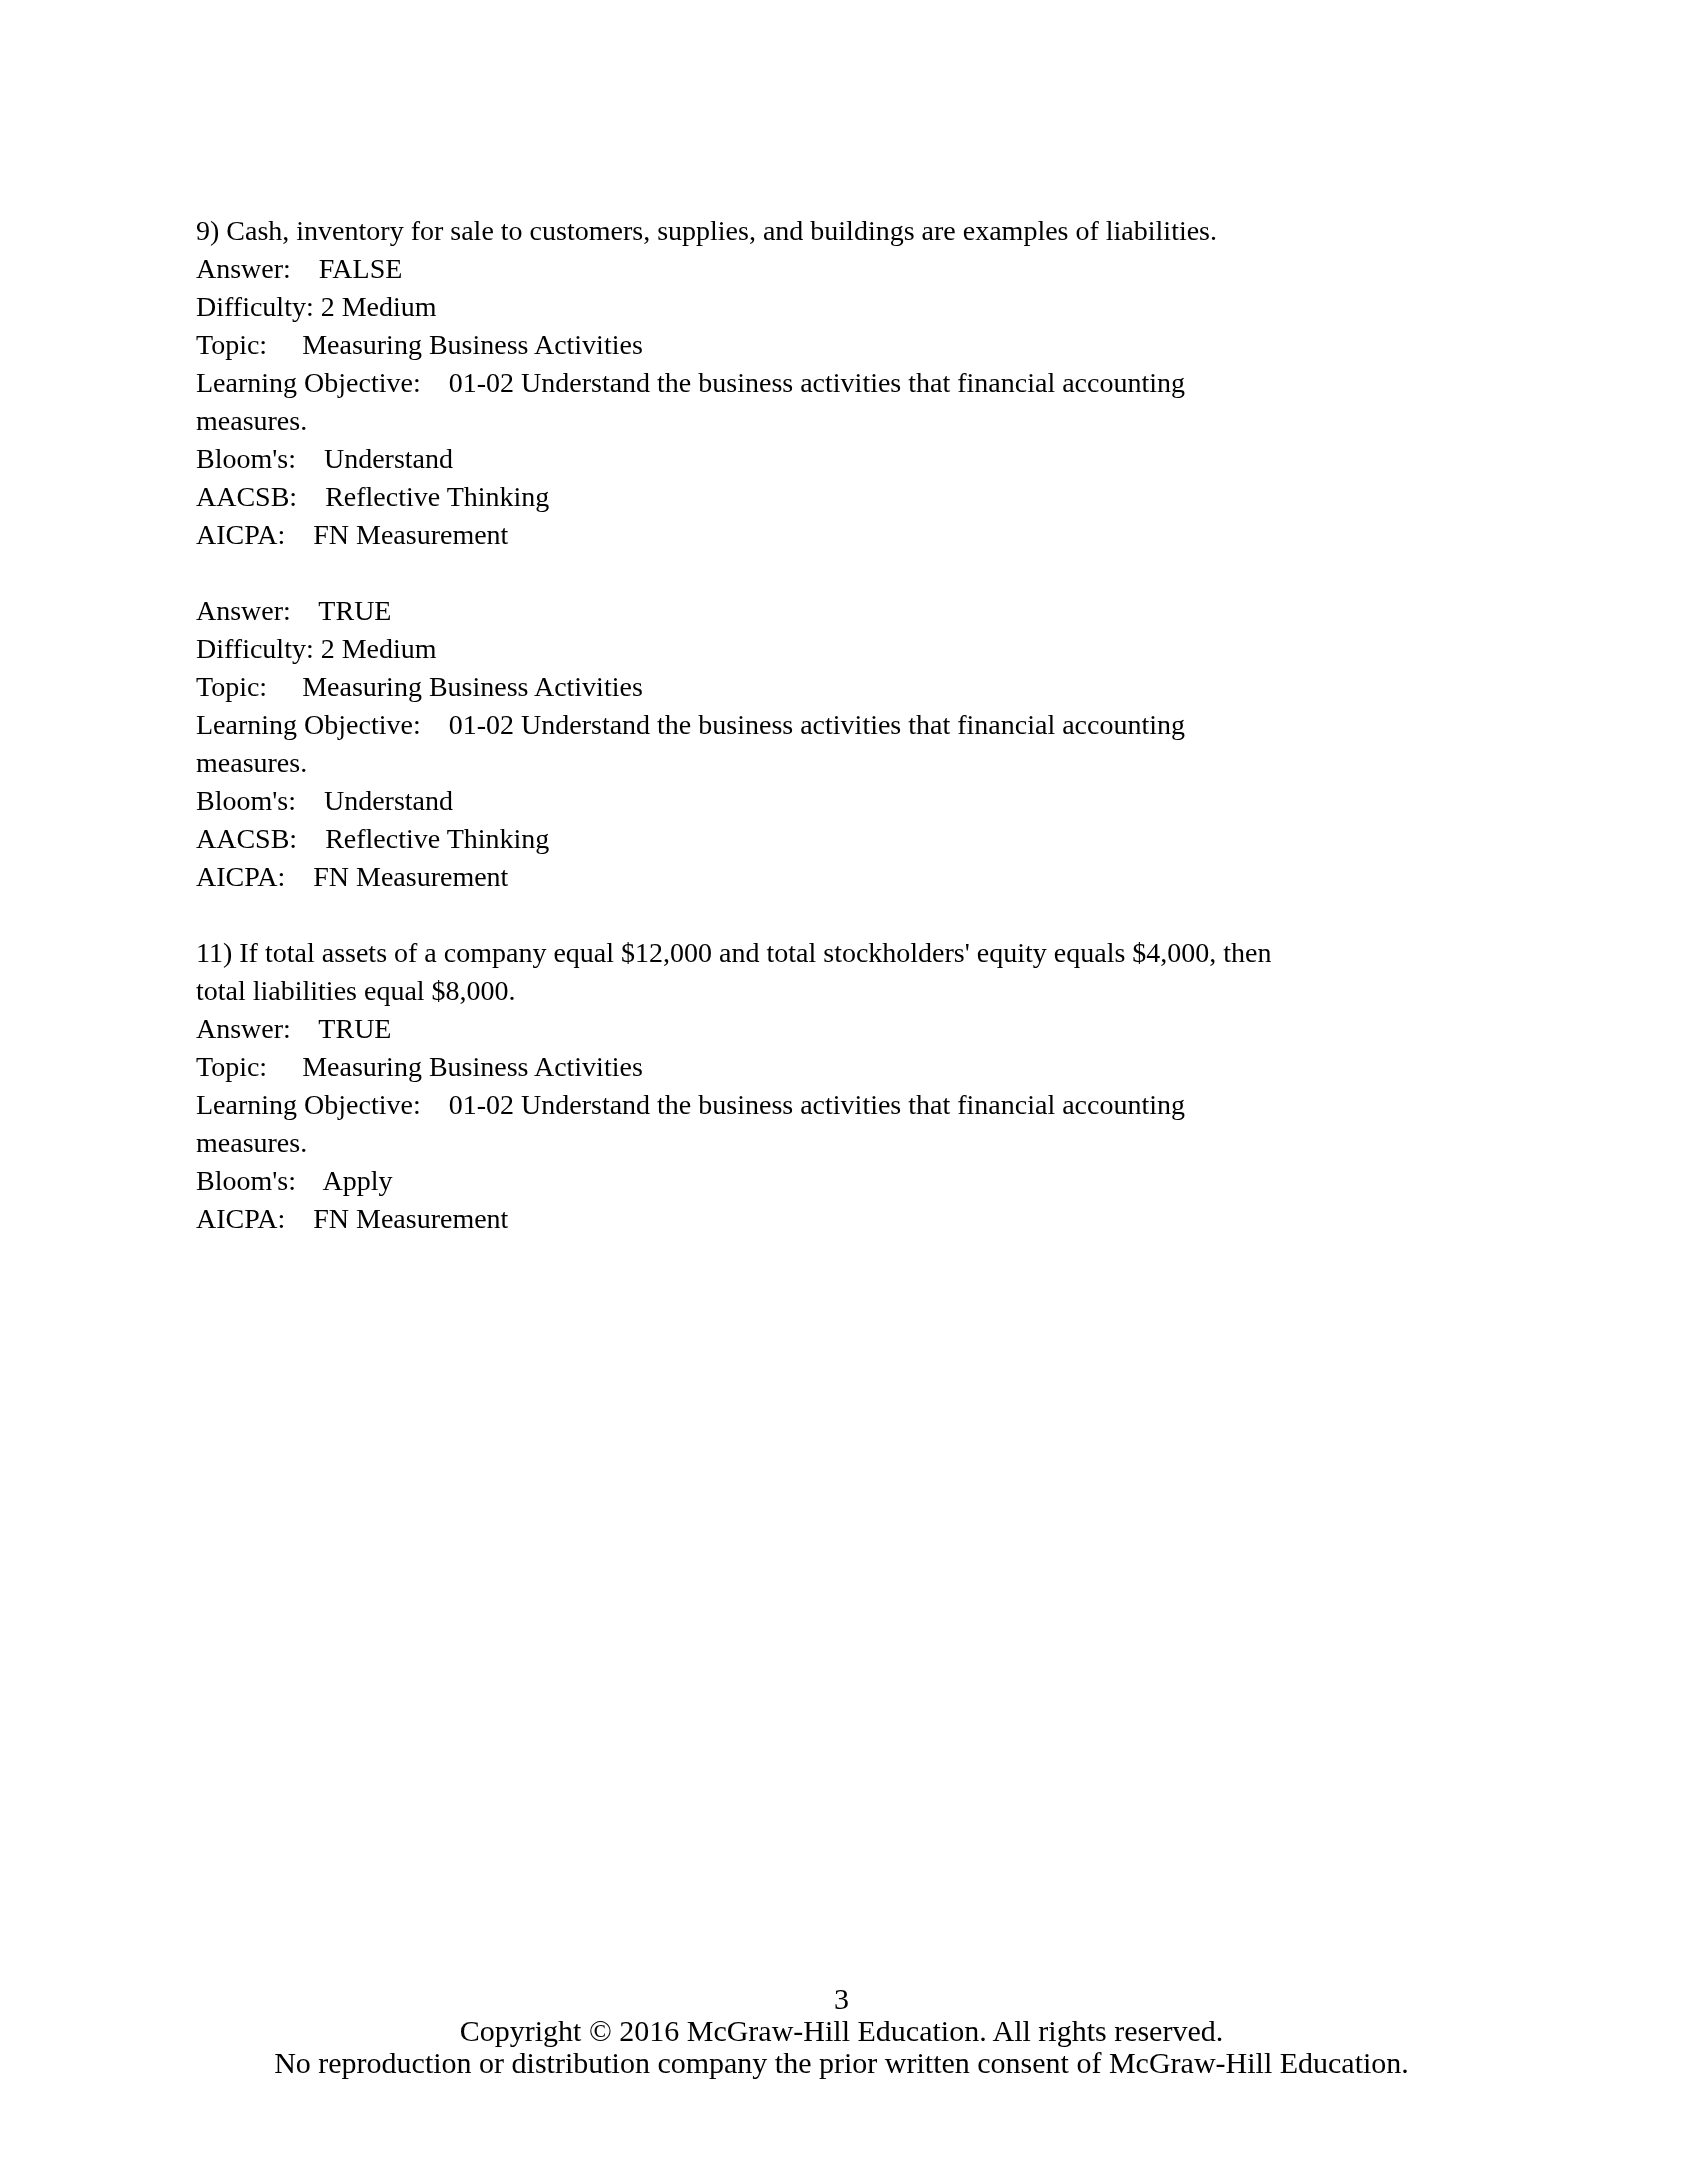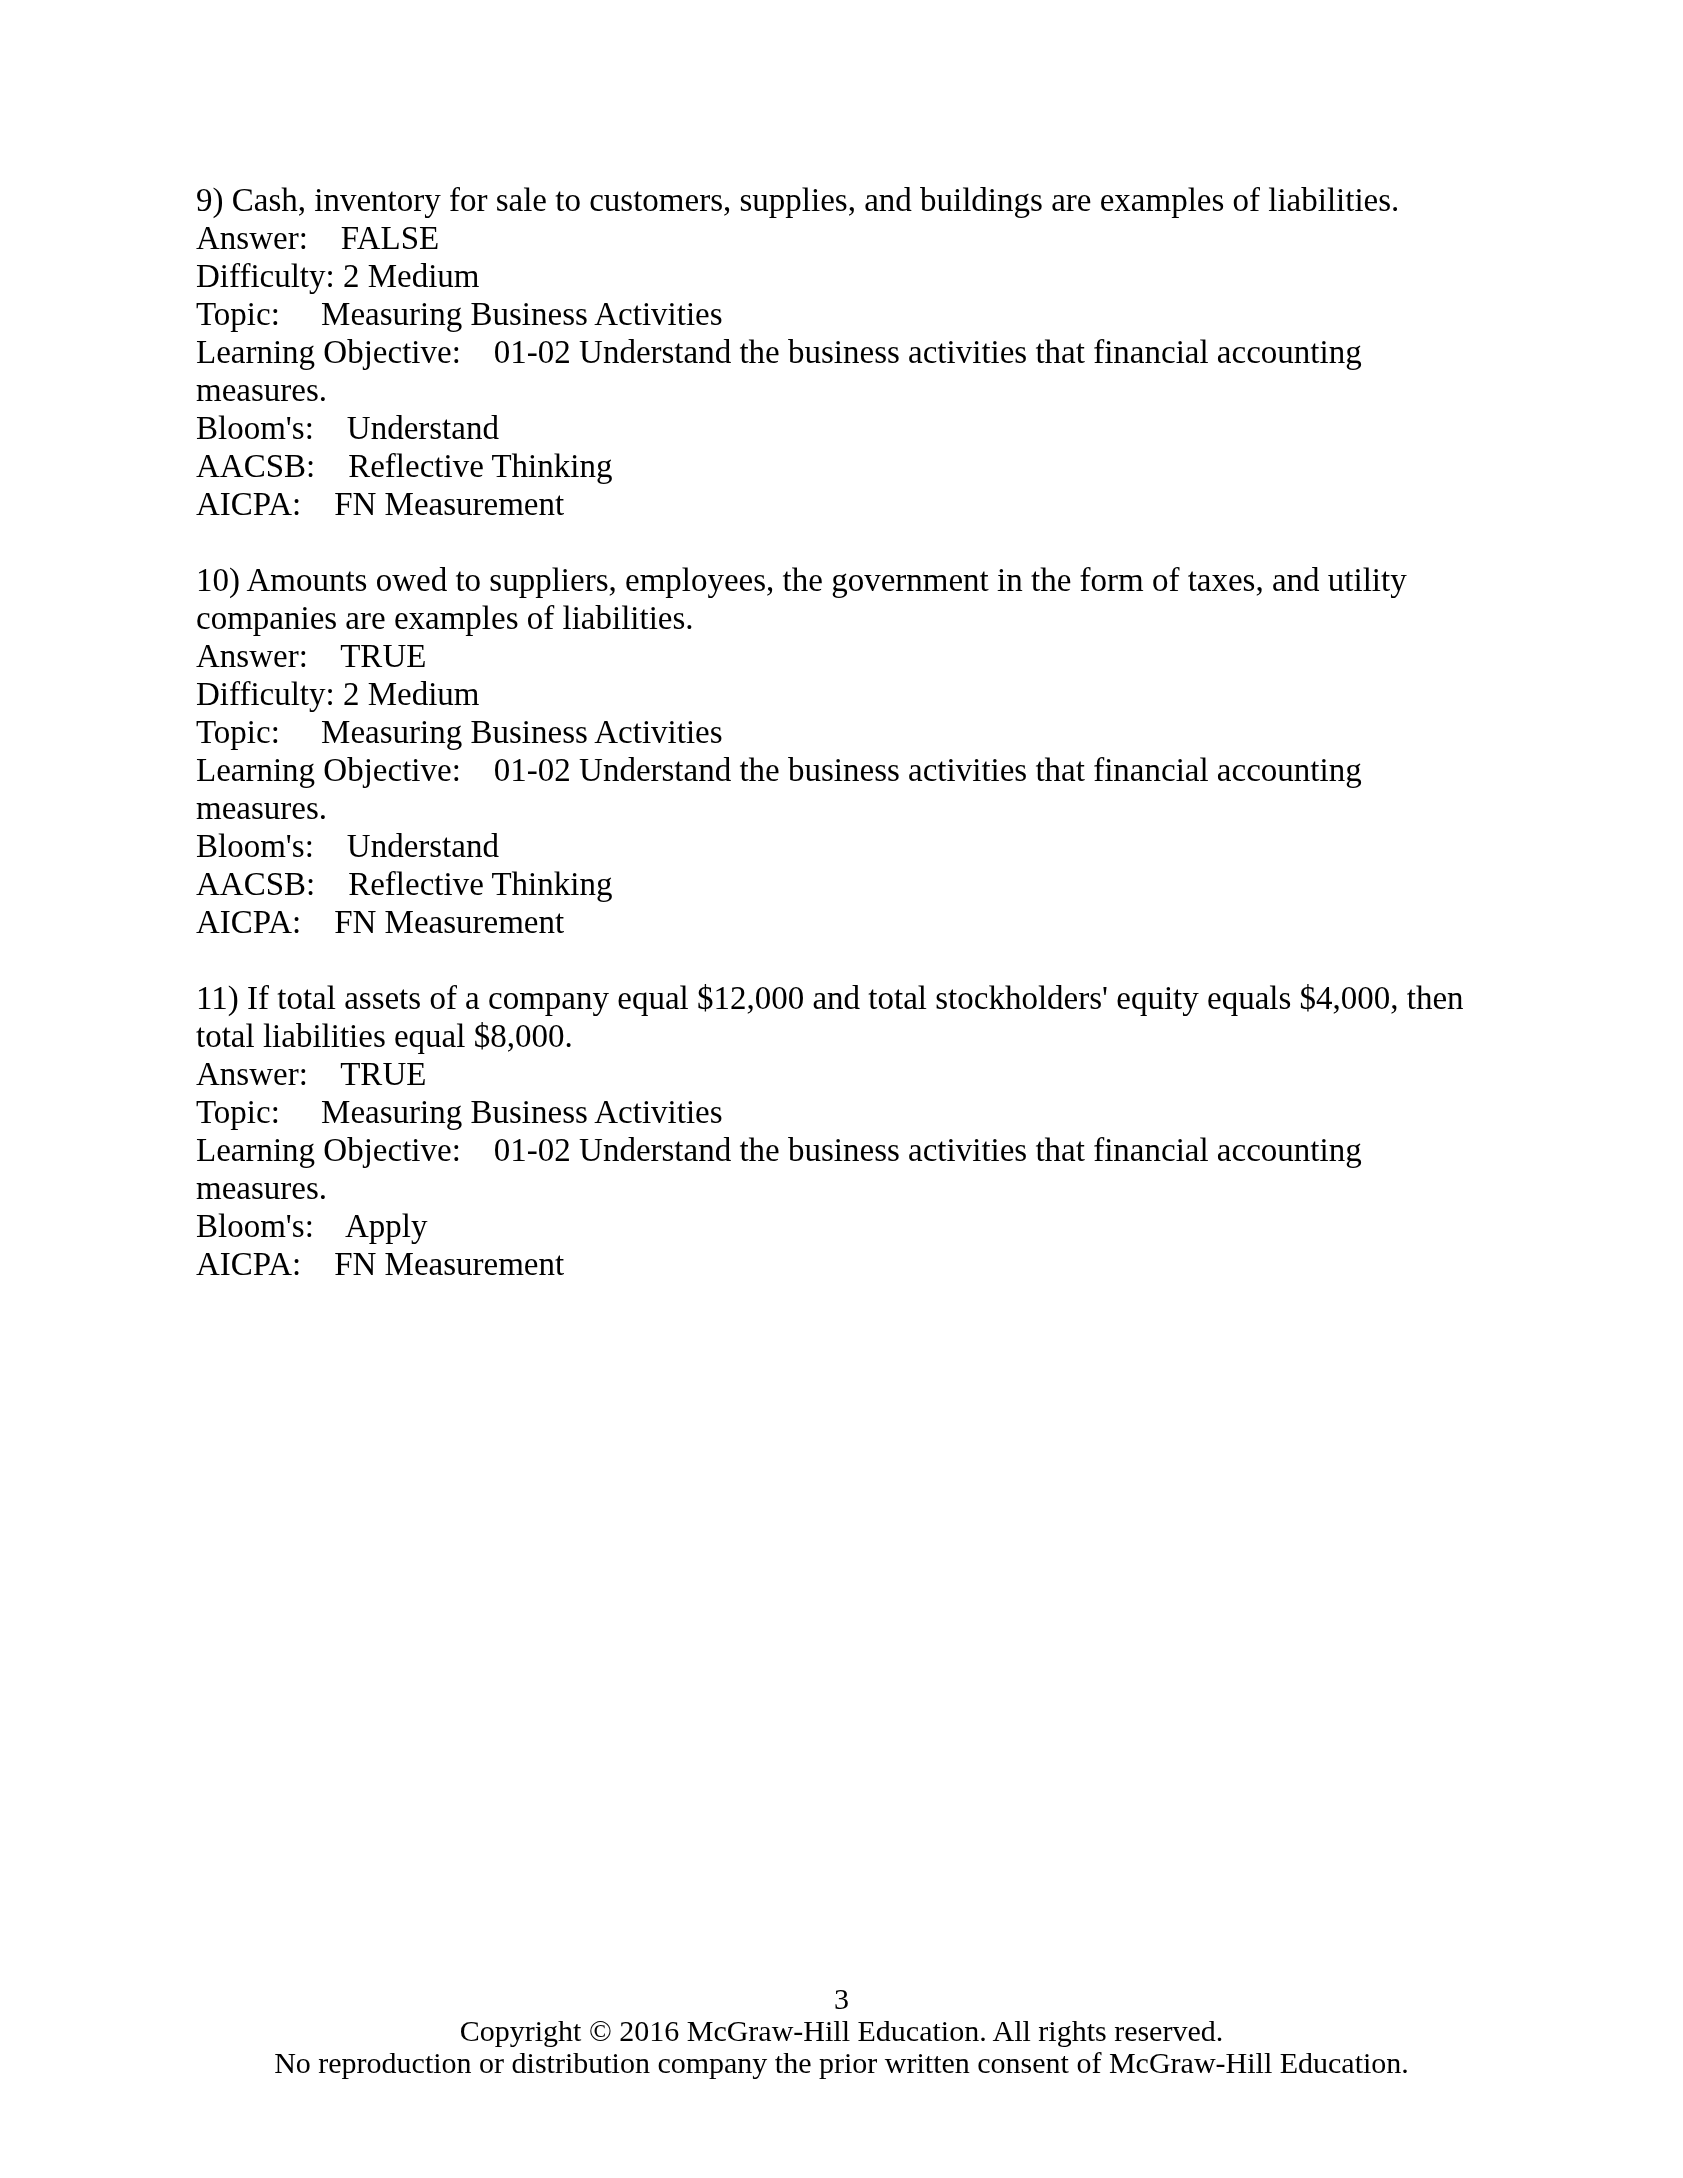--- a/index.html
+++ b/index.html
@@ -11,23 +11,23 @@
     height: 2178px;
     background: #ffffff;
     position: relative;
     color: #000000;
     font-family: "Liberation Serif", "DejaVu Serif", serif;
     overflow: hidden;
   }
   .content {
     position: absolute;
     left: 196px;
-    top: 181px;
+    top: 212px;
     width: 1302px;
-    font-size: 33px;
+    font-size: 28px;
     line-height: 38px;
   }
   .content p {
     margin: 0;
     white-space: pre; 
   }
   .qblock {
     margin-bottom: 38px; 
   }
   .qtext {
@@ -58,22 +58,20 @@
     <p class="meta">Difficulty: 2 Medium</p>
     <p class="meta">Topic:     Measuring Business Activities</p>
     <p class="meta">Learning Objective:    01-02 Understand the business activities that financial accounting
 measures.</p>
     <p class="meta">Bloom's:    Understand</p>
     <p class="meta">AACSB:    Reflective Thinking</p>
     <p class="meta">AICPA:    FN Measurement</p>
   </section>
 
   <section class="qblock">
-    <p class="qtext">10) Amounts owed to suppliers, employees, the government in the form of taxes, and utility
-companies are examples of liabilities.</p>
     <p class="meta">Answer:    TRUE</p>
     <p class="meta">Difficulty: 2 Medium</p>
     <p class="meta">Topic:     Measuring Business Activities</p>
     <p class="meta">Learning Objective:    01-02 Understand the business activities that financial accounting
 measures.</p>
     <p class="meta">Bloom's:    Understand</p>
     <p class="meta">AACSB:    Reflective Thinking</p>
     <p class="meta">AICPA:    FN Measurement</p>
   </section>
 

